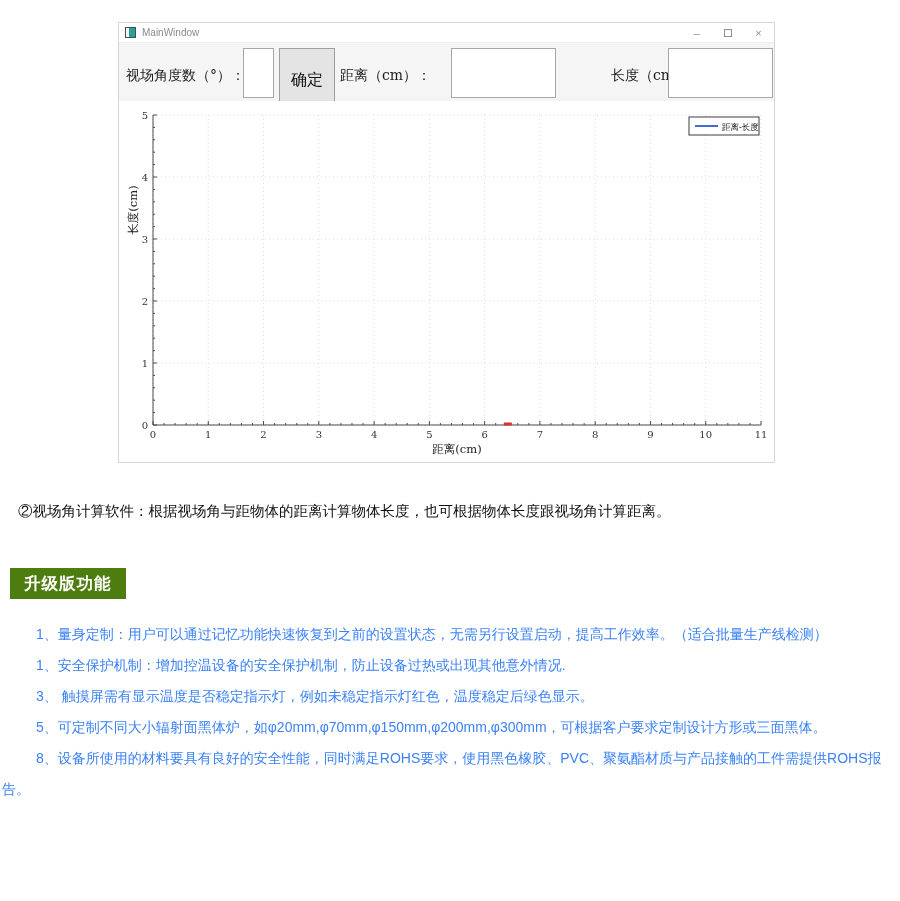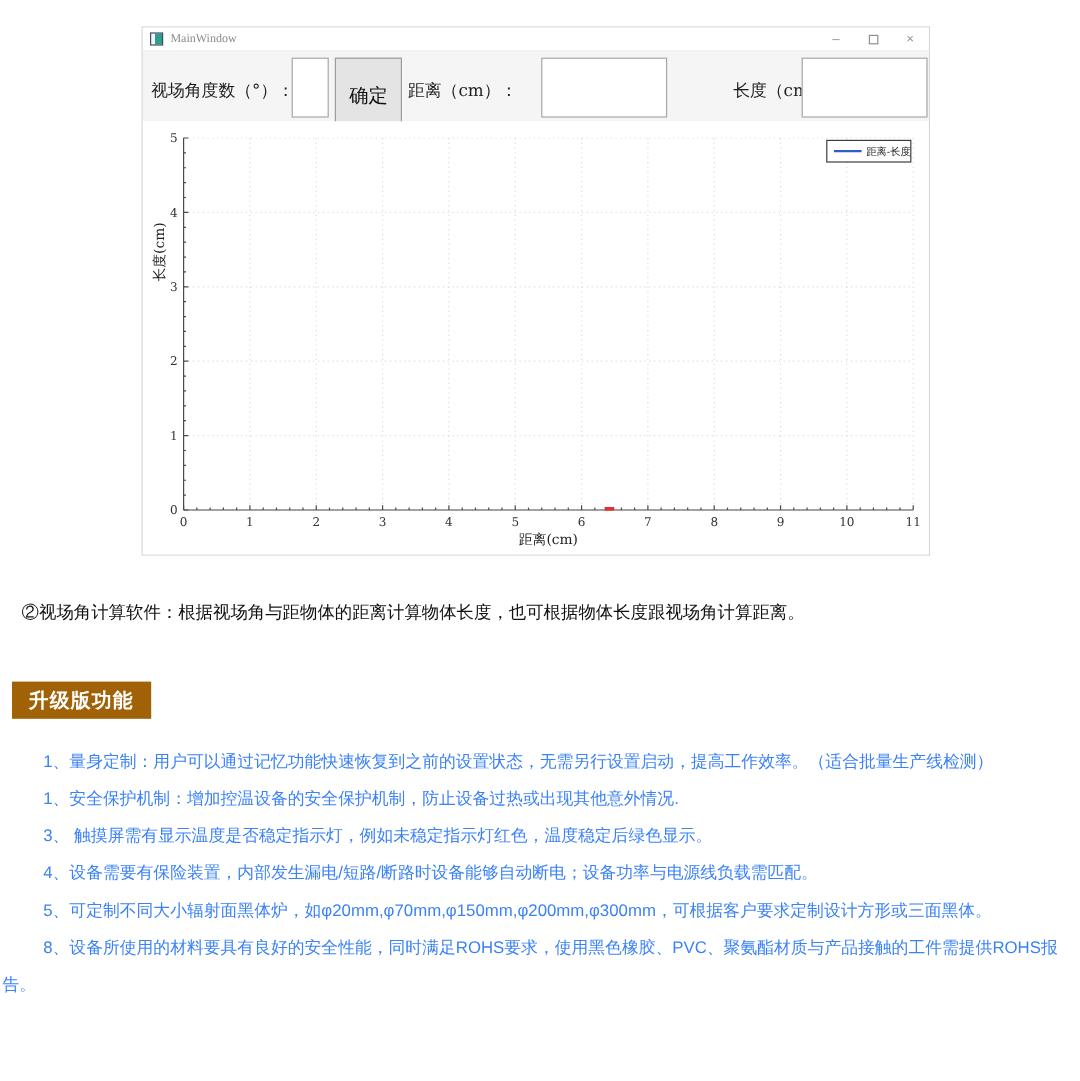--- a/index.html
+++ b/index.html
@@ -7,21 +7,21 @@
     font-family: "Liberation Sans", sans-serif; color: #333; overflow: hidden; }
 
   
   .app-window { position: absolute; left: 118px; top: 22px; width: 657px; height: 441px;
     background: #f7f7f7; border: 1px solid #d6d6d6; }
 
   .titlebar { position: relative; height: 20px; background: #ffffff;
     display: flex; align-items: center; border-bottom: 1px solid #ededed; }
   .win-icon { width: 11px; height: 11px; margin-left: 6px; border: 1px solid #3c4d66;
     background: linear-gradient(90deg, #f4f6f6 0 3px, #2f9d8f 3px 100%); }
-  .win-title { font-size: 10px; color: #8a8a8a; margin-left: 6px; font-family: Liberation Serif, serif; }
+  .win-title { font-size: 10px; color: #8a8a8a; margin-left: 6px; }
   .win-controls { position: absolute; right: 0; top: 0; height: 20px; display: flex; }
   .win-btn { width: 31px; height: 20px; display: flex; align-items: center; justify-content: center;
     color: #8f8f8f; font-size: 11px; cursor: default; }
   .maximize-box { width: 8px; height: 8px; border: 1px solid #8f8f8f; display: inline-block; }
 
   
   .form-row { position: relative; height: 58px; background: #f5f5f5;
     font-family: "DejaVu Serif", "Liberation Serif", serif; }
   .form-label { position: absolute; top: 24px; font-size: 14px; color: #1d1d1d; white-space: nowrap; }
   .form-input { position: absolute; top: 5px; height: 50px; background: #ffffff;
@@ -209,22 +209,21 @@
         <rect x="384.85090909090906" y="321.5" width="8" height="3" fill="#e03030"></rect>
         <rect x="570" y="16" width="70" height="18" fill="#ffffff" stroke="#3c3c3c" stroke-width="1"></rect>
         <line x1="576" y1="25" x2="599" y2="25" stroke="#2f5bcc" stroke-width="1.8"></line>
         <text x="603" y="28.5" font-size="8.5" fill="#222" font-family="&quot;DejaVu Serif&quot;,&quot;Liberation Serif&quot;,serif">距离-长度</text>
       </svg>
   </div>
 </div>
 
 <p class="desc"><b>②视场角计算软件：</b><span>根据视场角与距物体的距离计算物体长度，也可根据物体长度跟视场角计算距离。</span></p>
 
-<div class="badge" style="background: #a16207;">升级版功能</div>
+<div class="badge" style="background: #4d7c0f;">升级版功能</div>
 
 <div class="feature-list" id="feature-list">
     <p>1、量身定制：用户可以通过记忆功能快速恢复到之前的设置状态，无需另行设置启动，提高工作效率。（适合批量生产线检测）</p>
     <p>1、安全保护机制：增加控温设备的安全保护机制，防止设备过热或出现其他意外情况.</p>
     <p>3、 触摸屏需有显示温度是否稳定指示灯，例如未稳定指示灯红色，温度稳定后绿色显示。</p>
-    <p>4、设备需要有保险装置，内部发生漏电/短路/断路时设备能够自动断电；设备功率与电源线负载需匹配。</p>
     <p>5、可定制不同大小辐射面黑体炉，如φ20mm,φ70mm,φ150mm,φ200mm,φ300mm，可根据客户要求定制设计方形或三面黑体。</p>
     <p>8、设备所使用的材料要具有良好的安全性能，同时满足ROHS要求，使用黑色橡胶、PVC、聚氨酯材质与产品接触的工件需提供ROHS报告。</p>
   </div>
 
 </body></html>

